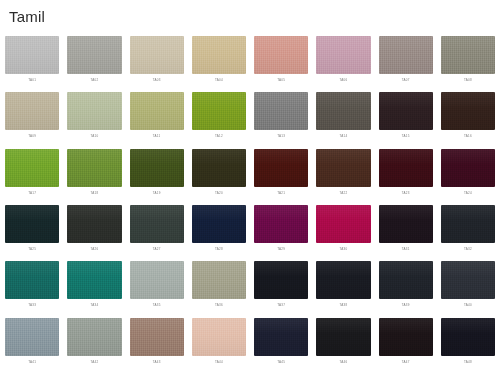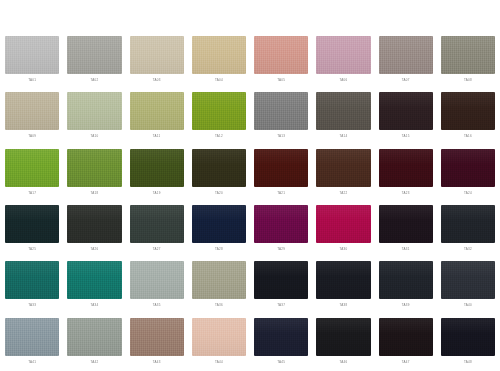--- a/index.html
+++ b/index.html
@@ -109,20 +109,23 @@
     font-family: "Liberation Sans", sans-serif;
     white-space: nowrap;
     overflow: hidden;
   }
 </style>
 </head>
 <body>
 
 <div class="page">
 
+  <div class="header">
+    <div class="page-title">Tamil</div>
+  </div>
 
   <div class="grid">
       <div class="swatch-cell">
         <div class="swatch-chip" style="background-color: rgb(189, 189, 189);"></div>
         <div class="swatch-code">TA01</div>
       </div>
       <div class="swatch-cell">
         <div class="swatch-chip" style="background-color: rgb(166, 166, 160);"></div>
         <div class="swatch-code">TA02</div>
       </div>

